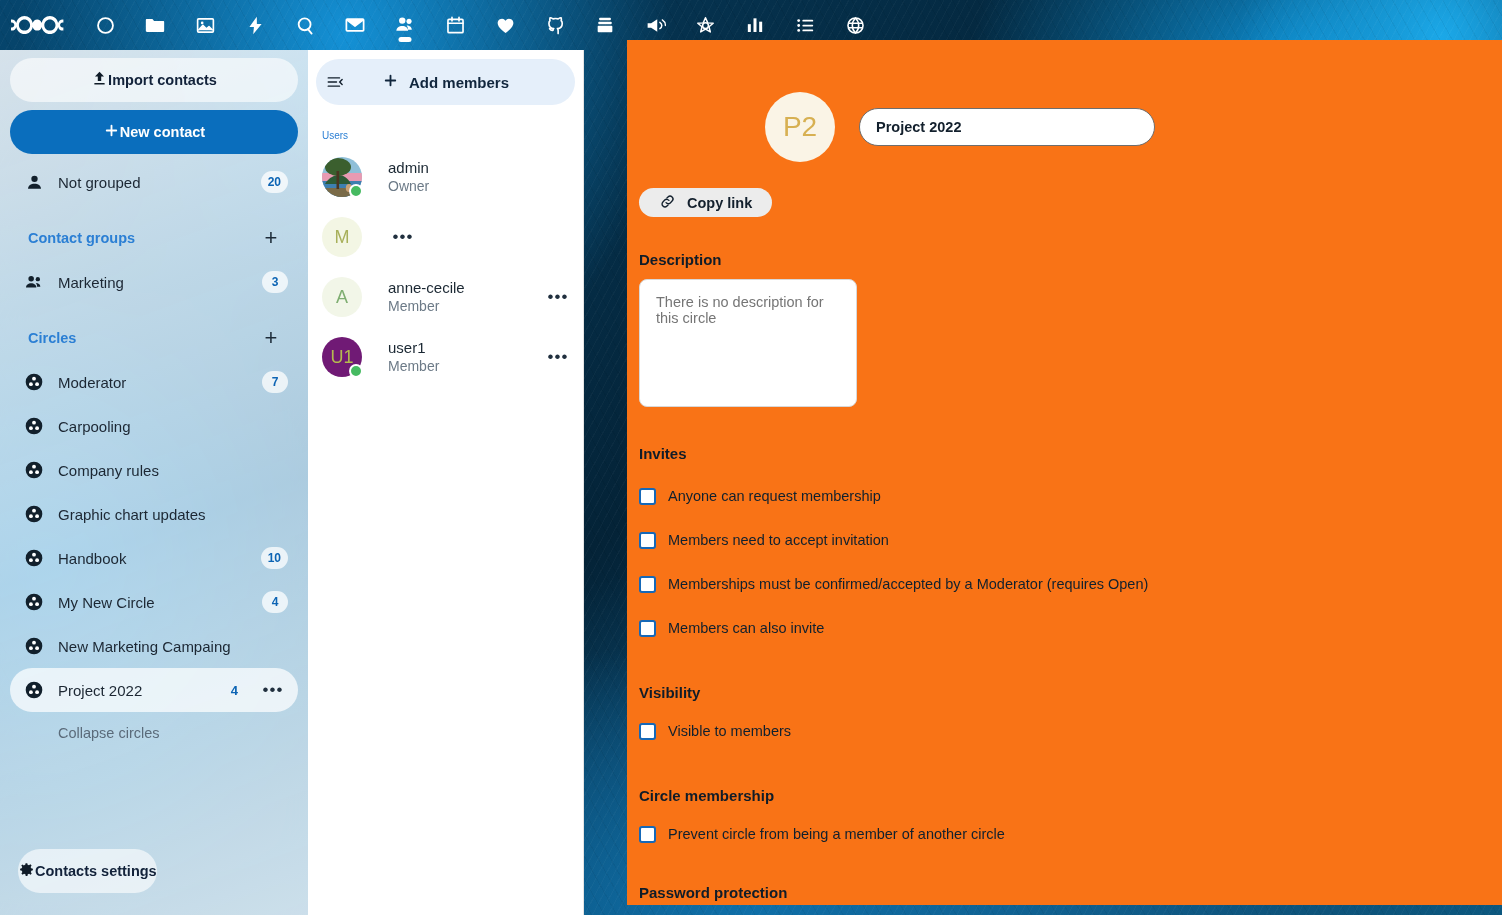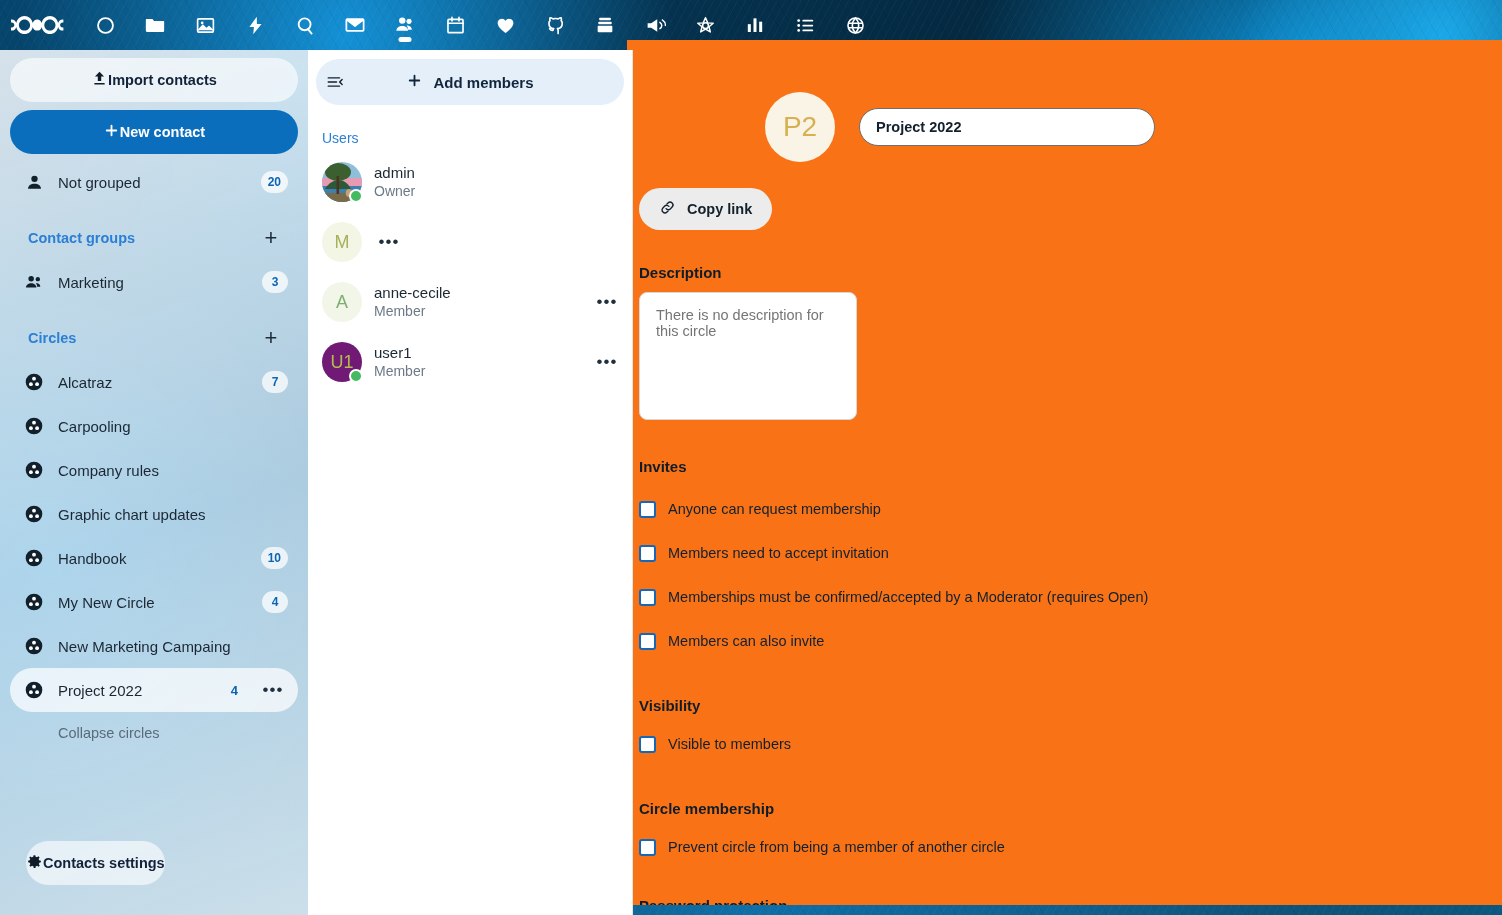--- a/index.html
+++ b/index.html
@@ -136,21 +136,21 @@
     height: 42px; display: flex; align-items: center;
     padding-left: 48px; color: #5b6b7a; font-size: 14.5px; cursor: pointer;
   }
   #nav-settings {
     flex: 0 0 auto; padding: 0 10px 14px 10px;
   }
 
   
   #members-panel {
     position: absolute; top: 50px; left: 308px;
-    width: 325px; height: 865px;
+    width: 276px; height: 865px;
     background: #fff;
     border-right: 1px solid #e4e4e4;
     z-index: 9;
   }
   #members-toolbar {
     position: relative;
     height: 64px;
     display: flex; align-items: center;
     padding: 0 8px;
   }
@@ -161,26 +161,26 @@
   }
   #add-members-btn {
     flex: 1 1 auto; margin-left: 0;
     height: 46px; border-radius: 23px;
     background: #e5effa; border: none;
     display: flex; align-items: center; justify-content: center; gap: 10px;
     color: #11263d; font-size: 15px; font-weight: bold;
     cursor: pointer; font-family: "Liberation Sans", sans-serif;
   }
   #members-caption {
-    color: #2b7fd4; font-size: 14px;
+    color: #2b7fd4; font-size: 10px;
     padding: 16px 0 6px 14px;
   }
   .member-row {
     height: 60px; display: flex; align-items: center;
-    padding: 0 10px 0 14px; gap: 12px; cursor: pointer;
+    padding: 0 10px 0 14px; gap: 26px; cursor: pointer;
   }
   .avatar {
     width: 40px; height: 40px; border-radius: 20px;
     display: flex; align-items: center; justify-content: center;
     font-size: 18px; position: relative; flex: 0 0 40px;
     overflow: visible;
   }
   .avatar .ava-inner {
     width: 40px; height: 40px; border-radius: 20px;
     display: flex; align-items: center; justify-content: center;
@@ -216,21 +216,21 @@
   #circle-name-input {
     width: 296px; height: 38px;
     border: 1.5px solid #6e6e6e; border-radius: 19px;
     padding: 0 16px;
     font-size: 14.5px; font-weight: bold; color: #13202d;
     font-family: "Liberation Sans", sans-serif;
     background: #fff;
   }
   #copy-link-btn {
     margin: 26px 0 0 12px;
-    height: 42px; border-radius: 21px;
+    height: 29px; border-radius: 21px;
     background: #ececec; border: none;
     display: inline-flex; align-items: center; gap: 11px;
     padding: 0 20px;
     font-size: 14.5px; font-weight: bold; color: #13202d;
     cursor: pointer; font-family: "Liberation Sans", sans-serif;
   }
   .section-title {
     font-size: 15px; font-weight: bold; color: #101c28;
     margin: 34px 0 0 12px;
   }
@@ -434,21 +434,21 @@
 
     <div class="nav-row">
       <span class="ico">
         <svg width="20" height="20" viewBox="0 0 24 24">
             <circle cx="12" cy="12" r="10" fill="#12202c"></circle>
             <circle cx="12" cy="8" r="2.3" fill="#fff"></circle>
             <circle cx="8.3" cy="14.6" r="2.3" fill="#fff"></circle>
             <circle cx="15.7" cy="14.6" r="2.3" fill="#fff"></circle>
           </svg>
       </span>
-      <span class="lbl">Alcatraz</span>
+      <span class="lbl">Moderator</span>
       <span class="count-badge">7</span>
     </div>
 
     <div class="nav-row">
       <span class="ico">
         <svg width="20" height="20" viewBox="0 0 24 24">
             <circle cx="12" cy="12" r="10" fill="#12202c"></circle>
             <circle cx="12" cy="8" r="2.3" fill="#fff"></circle>
             <circle cx="8.3" cy="14.6" r="2.3" fill="#fff"></circle>
             <circle cx="15.7" cy="14.6" r="2.3" fill="#fff"></circle>
@@ -532,21 +532,21 @@
       <span class="count-plain">4</span>
       <span class="dots-btn">•••</span>
     </div>
 
     <div class="collapse-row">
       <span>Collapse circles</span>
     </div>
   </div>
 
   <div id="nav-settings">
-    <button class="nav-btn secondary" style="margin:16px;align-items:center;">
+    <button class="nav-btn secondary" style="margin:8px;align-items:center;">
       <span>
         <svg width="17" height="17" viewBox="0 0 24 24" fill="#101c28">
             <path d="M12 8.3a3.7 3.7 0 1 0 0 7.4 3.7 3.7 0 0 0 0-7.4zm9 4.9v-2.4l-2.4-.5a6.9 6.9 0 0 0-.8-1.9l1.4-2-1.7-1.7-2 1.4a6.9 6.9 0 0 0-1.9-.8L13.1 3h-2.4l-.5 2.4a6.9 6.9 0 0 0-1.9.8l-2-1.4-1.7 1.7 1.4 2a6.9 6.9 0 0 0-.8 1.9L3 10.8v2.4l2.4.5c.2.7.4 1.3.8 1.9l-1.4 2 1.7 1.7 2-1.4c.6.4 1.2.6 1.9.8l.5 2.4h2.4l.5-2.4c.7-.2 1.3-.4 1.9-.8l2 1.4 1.7-1.7-1.4-2c.4-.6.6-1.2.8-1.9z"></path>
           </svg>
       </span>
       <span>Contacts settings</span>
     </button>
   </div>
 </div>
 

